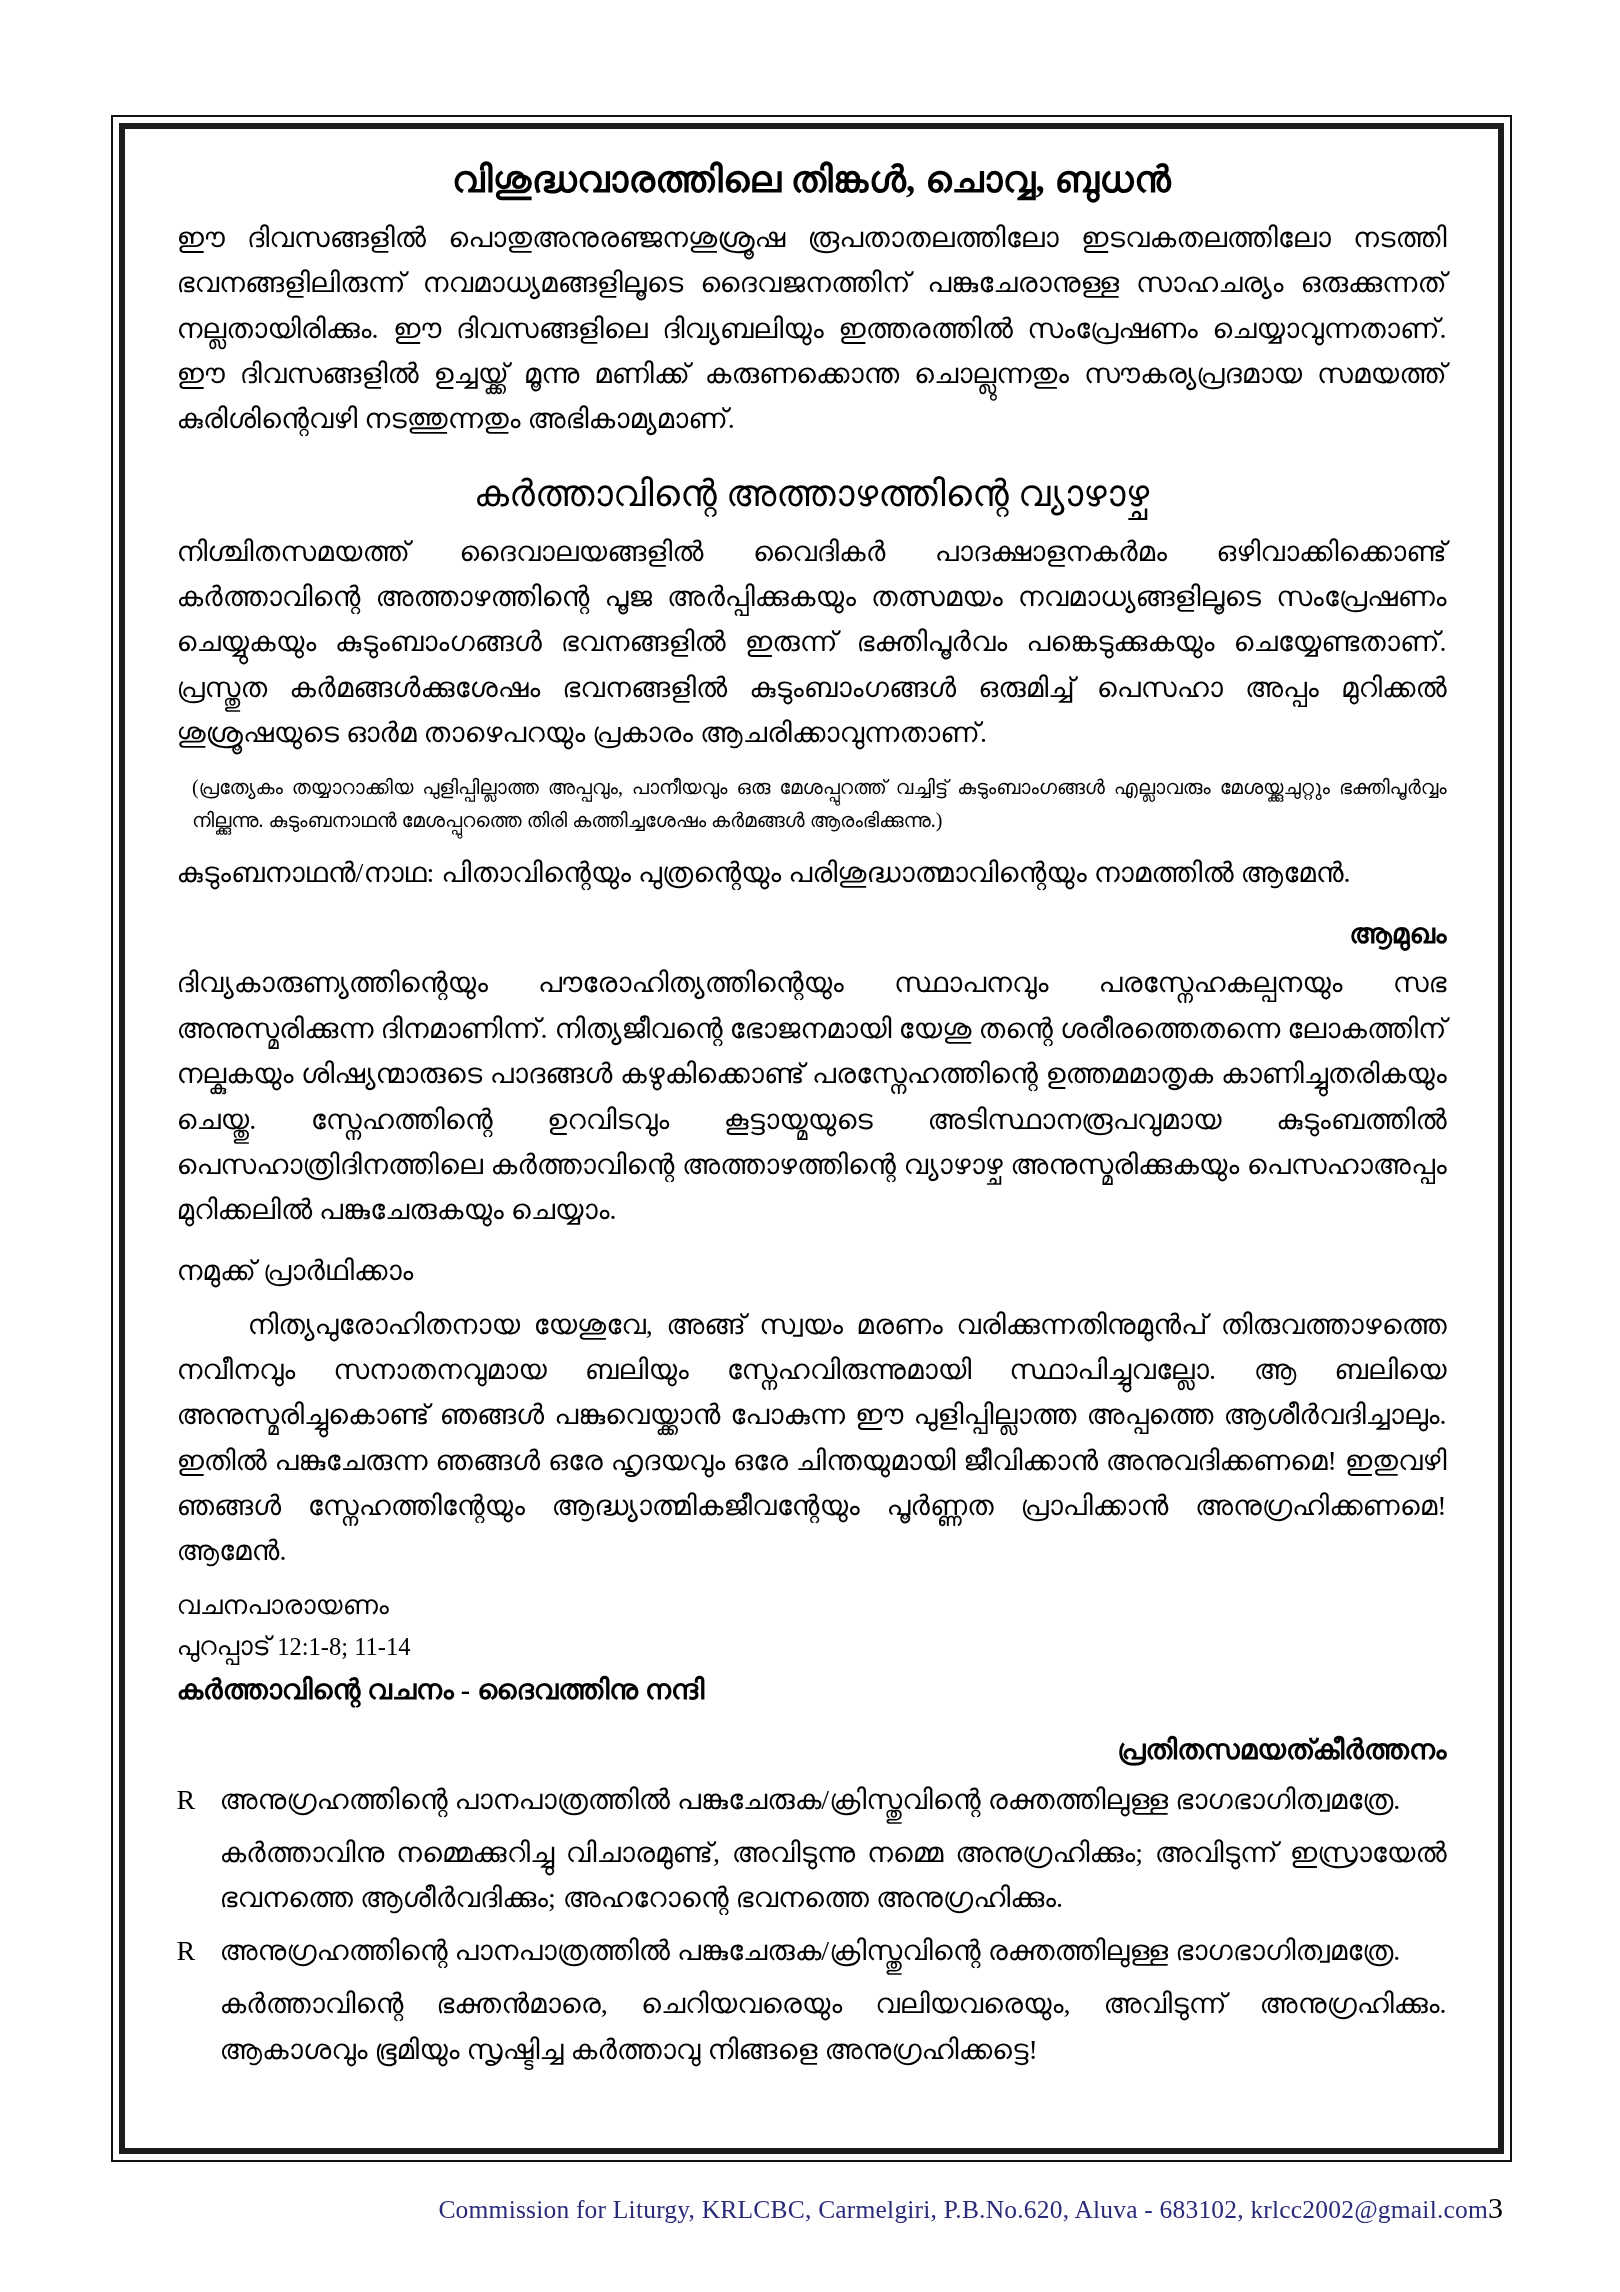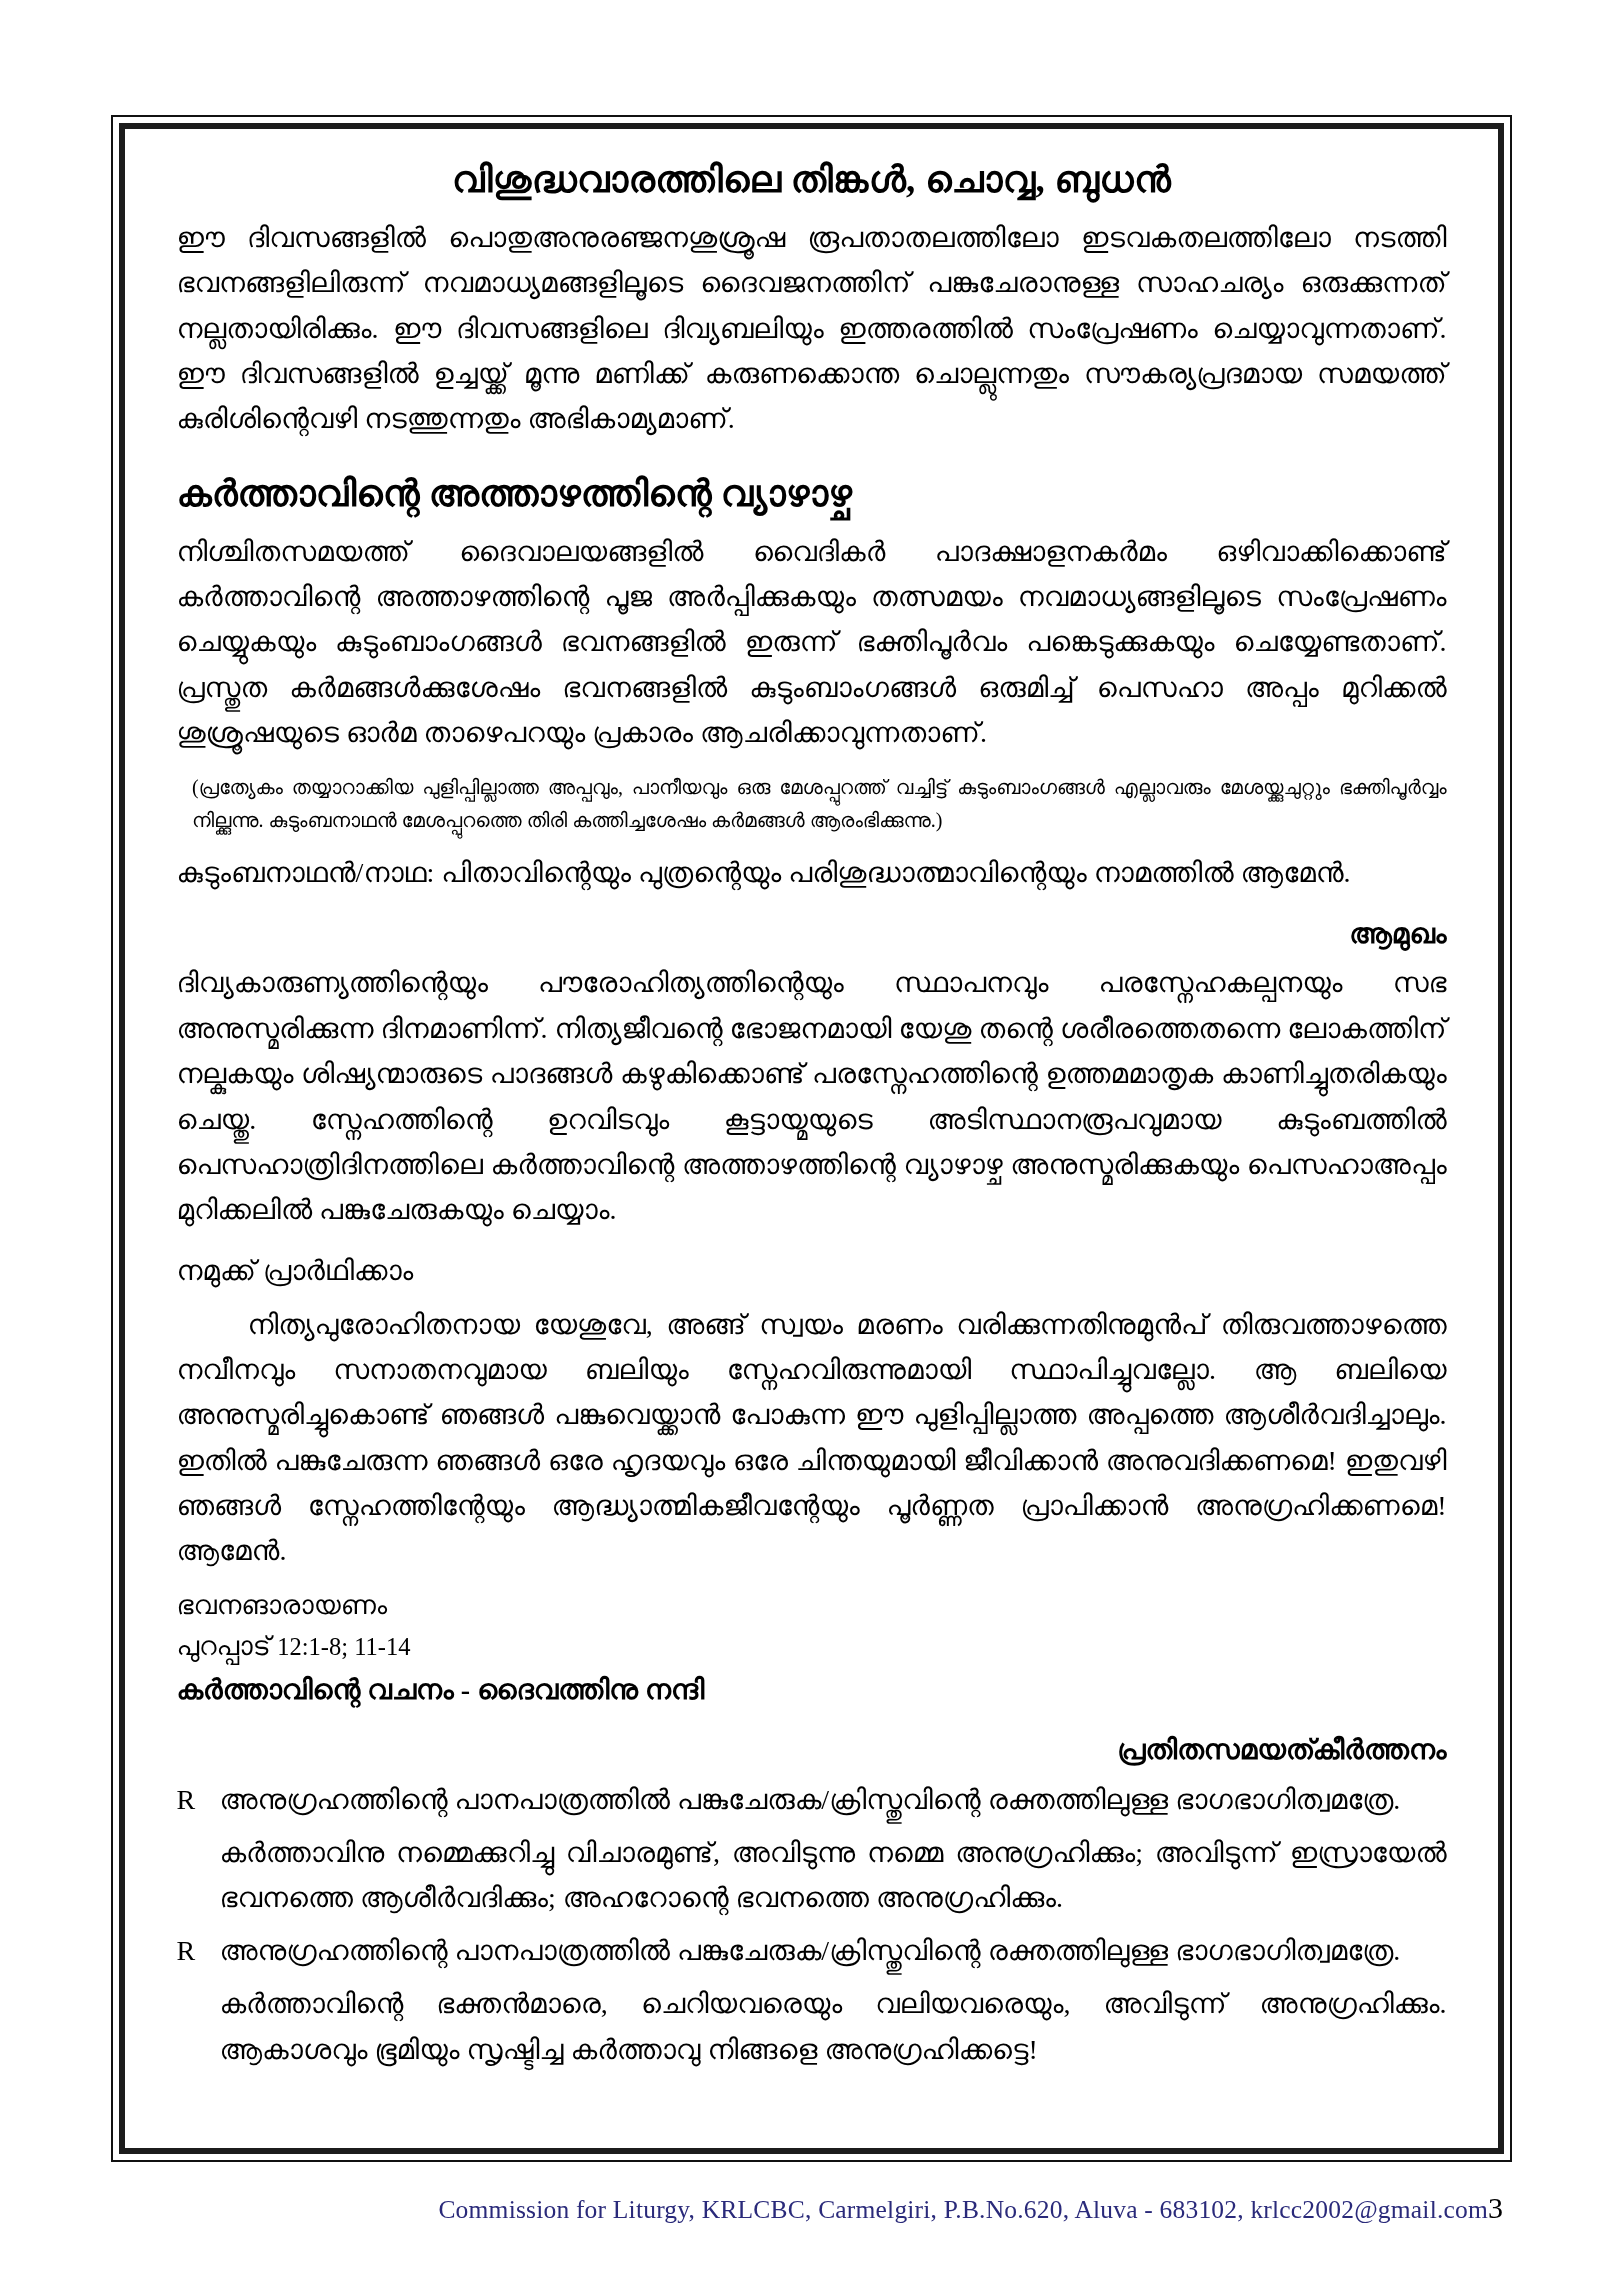--- a/index.html
+++ b/index.html
@@ -59,22 +59,22 @@
   
   .heading {
     text-align: center;
     font-weight: bold;
     font-size: 37px;
     line-height: 1.25;
     margin: 9.8px 0 11.8px 0;
     letter-spacing: 0.3px;
   }
   .heading-2 {
-    text-align: left;
-    font-weight: bold;
+    text-align: center;
+    font-weight: normal;
     font-size: 37px;
     line-height: 1.25;
     margin: 29px 0 11.8px 0;
   }
   p.body {
     text-align: justify;
     text-justify: inter-word;
     font-size: 28px;
     line-height: 1.62;
     margin: 0 0 5.9px 0;
@@ -206,21 +206,21 @@
     <p class="rubric">(പ്രത്യേകം തയ്യാറാക്കിയ പുളിപ്പില്ലാത്ത അപ്പവും, പാനീയവും ഒരു മേശപ്പുറത്ത് വച്ചിട്ട് കുടുംബാംഗങ്ങൾ എല്ലാവരും മേശയ്ക്കുചുറ്റും ഭക്തിപൂർവ്വം നില്ക്കുന്നു. കുടുംബനാഥൻ മേശപ്പുറത്തെ തിരി കത്തിച്ചശേഷം കർമങ്ങൾ ആരംഭിക്കുന്നു.)</p>
 
     <p class="plain-justify">കുടുംബനാഥൻ/നാഥ: പിതാവിന്റെയും പുത്രന്റെയും പരിശുദ്ധാത്മാവിന്റെയും നാമത്തിൽ ആമേൻ.</p>
 
     <p class="sub-heading">ആമുഖം</p>
     <p class="body">ദിവ്യകാരുണ്യത്തിന്റെയും പൗരോഹിത്യത്തിന്റെയും സ്ഥാപനവും പരസ്നേഹകല്പനയും സഭ അനുസ്മരിക്കുന്ന ദിനമാണിന്ന്. നിത്യജീവന്റെ ഭോജനമായി യേശു തന്റെ ശരീരത്തെതന്നെ ലോകത്തിന് നല്കുകയും ശിഷ്യന്മാരുടെ പാദങ്ങൾ കഴുകിക്കൊണ്ട് പരസ്നേഹത്തിന്റെ ഉത്തമമാതൃക കാണിച്ചുതരികയും ചെയ്തു. സ്നേഹത്തിന്റെ ഉറവിടവും കൂട്ടായ്മയുടെ അടിസ്ഥാനരൂപവുമായ കുടുംബത്തിൽ പെസഹാത്രിദിനത്തിലെ കർത്താവിന്റെ അത്താഴത്തിന്റെ വ്യാഴാഴ്ച അനുസ്മരിക്കുകയും പെസഹാഅപ്പം മുറിക്കലിൽ പങ്കുചേരുകയും ചെയ്യാം.</p>
 
     <p class="plain small-gap">നമുക്ക് പ്രാർഥിക്കാം</p>
     <p class="prayer">നിത്യപുരോഹിതനായ യേശുവേ, അങ്ങ് സ്വയം മരണം വരിക്കുന്നതിനുമുൻപ് തിരുവത്താഴത്തെ നവീനവും സനാതനവുമായ ബലിയും സ്നേഹവിരുന്നുമായി സ്ഥാപിച്ചുവല്ലോ. ആ ബലിയെ അനുസ്മരിച്ചുകൊണ്ട് ഞങ്ങൾ പങ്കുവെയ്ക്കാൻ പോകുന്ന ഈ പുളിപ്പില്ലാത്ത അപ്പത്തെ ആശീർവദിച്ചാലും. ഇതിൽ പങ്കുചേരുന്ന ഞങ്ങൾ ഒരേ ഹൃദയവും ഒരേ ചിന്തയുമായി ജീവിക്കാൻ അനുവദിക്കണമെ! ഇതുവഴി ഞങ്ങൾ സ്നേഹത്തിന്റേയും ആദ്ധ്യാത്മികജീവന്റേയും പൂർണ്ണത പ്രാപിക്കാൻ അനുഗ്രഹിക്കണമെ!  ആമേൻ.</p>
 
-    <p class="reading-label">ഭവനങാരായണം</p>
+    <p class="reading-label">വചനപാരായണം</p>
     <p class="reading-ref">
       <span>പുറപ്പാട്</span>
       <span class="ref-nums">12:1-8; 11-14</span>
     </p>
     <p class="acclaim">കർത്താവിന്റെ വചനം - ദൈവത്തിനു നന്ദി</p>
 
     <p class="sub-heading">പ്രതിതസമയത്കീർത്തനം</p>
 
     <div class="resp-row">
       <span class="resp-marker">R</span>

